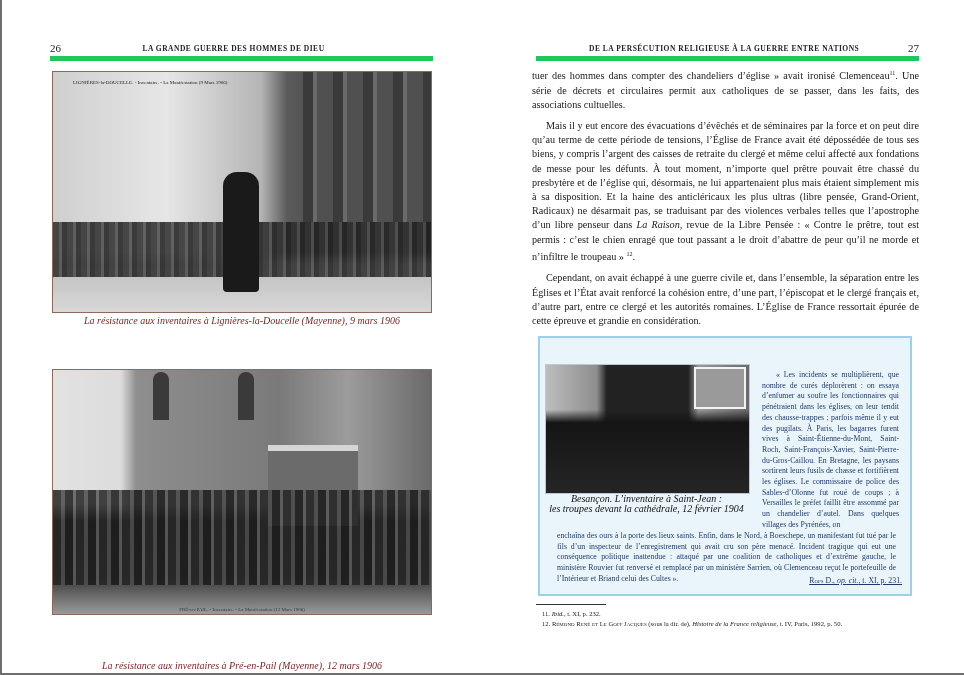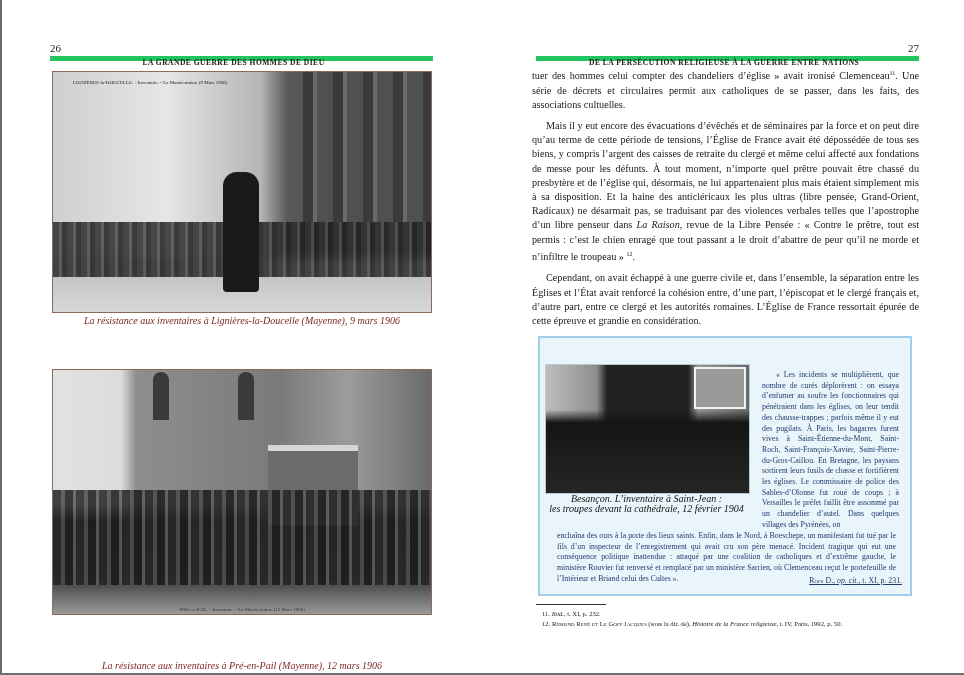--- a/index.html
+++ b/index.html
@@ -19,21 +19,21 @@
       position: absolute; top: 42px; height: 14px;
       border-bottom: 5px solid #22c55e;
       font-size: 8px; font-weight: bold; letter-spacing: 0.5px;
       color: #222;
     }
     .page-left .running-head { left: 48px; width: 383px; }
     .page-right .running-head { left: 53px; width: 383px; }
     .folio { position: absolute; top: 0; font-size: 11px; font-weight: normal; letter-spacing: 0; line-height: 12px; }
     .page-left .folio { left: 0; }
     .page-right .folio { right: 0; margin-left: 11px; }
-    .rh-title { position: absolute; top: 2px; left: 0; right: 16px; text-align: center; text-transform: uppercase; font-size: 7.5px; margin-top: 14px; }
+    .rh-title { position: absolute; top: 2px; left: 0; right: 16px; text-align: center; text-transform: uppercase; font-size: 7.5px; }
     .page-right .rh-title { text-align: left; left: 53px; }
 
     .photo {
       position: absolute; overflow: hidden;
       border: 1px solid #8a6a5a;
       background: #8c8c8c;
     }
     .photo-1 { left: 50px; top: 71px; width: 378px; height: 240px;
       background:
         linear-gradient(180deg, rgba(255,255,255,0) 0%, rgba(255,255,255,0) 75%, #bdbdbd 80%, #d8d8d8 100%),
@@ -152,21 +152,21 @@
   </div>
 
   <div class="page page-right">
     <div class="running-head">
       <span class="rh-title">DE LA PERSÉCUTION RELIGIEUSE À LA GUERRE ENTRE NATIONS</span>
       <span class="folio">27</span>
     </div>
 
     <div class="body-text">
       <p>
-        <span>tuer des hommes celui compter des chandeliers d’église » avait ironisé Clemenceau</span><sup>11</sup><span>. Une série de décrets et circulaires permit aux catholiques de se passer, dans les faits, des associations cultuelles.</span>
+        <span>tuer des hommes dans compter des chandeliers d’église » avait ironisé Clemenceau</span><sup>11</sup><span>. Une série de décrets et circulaires permit aux catholiques de se passer, dans les faits, des associations cultuelles.</span>
       </p>
       <p class="indent">
         <span>Mais il y eut encore des évacuations d’évêchés et de séminaires par la force et on peut dire qu’au terme de cette période de tensions, l’Église de France avait été dépossédée de tous ses biens, y compris l’argent des caisses de retraite du clergé et même celui affecté aux fondations de messe pour les défunts. À tout moment, n’importe quel prêtre pouvait être chassé du presbytère et de l’église qui, désormais, ne lui appartenaient plus mais étaient simplement mis à sa disposition. Et la haine des anticléricaux les plus ultras (libre pensée, Grand-Orient, Radicaux) ne désarmait pas, se traduisant par des violences verbales telles que l’apostrophe d’un libre penseur dans </span><i>La Raison</i><span>, revue de la Libre Pensée : « Contre le prêtre, tout est permis : c’est le chien enragé que tout passant a le droit d’abattre de peur qu’il ne morde et n’infiltre le troupeau » </span><sup>12</sup><span>.</span>
       </p>
       <p class="indent">
         <span>Cependant, on avait échappé à une guerre civile et, dans l’ensemble, la séparation entre les Églises et l’État avait renforcé la cohésion entre, d’une part, l’épiscopat et le clergé français et, d’autre part, entre ce clergé et les autorités romaines. L’Église de France ressortait épurée de cette épreuve et grandie en considération.</span>
       </p>
     </div>
 
     <div class="box">

